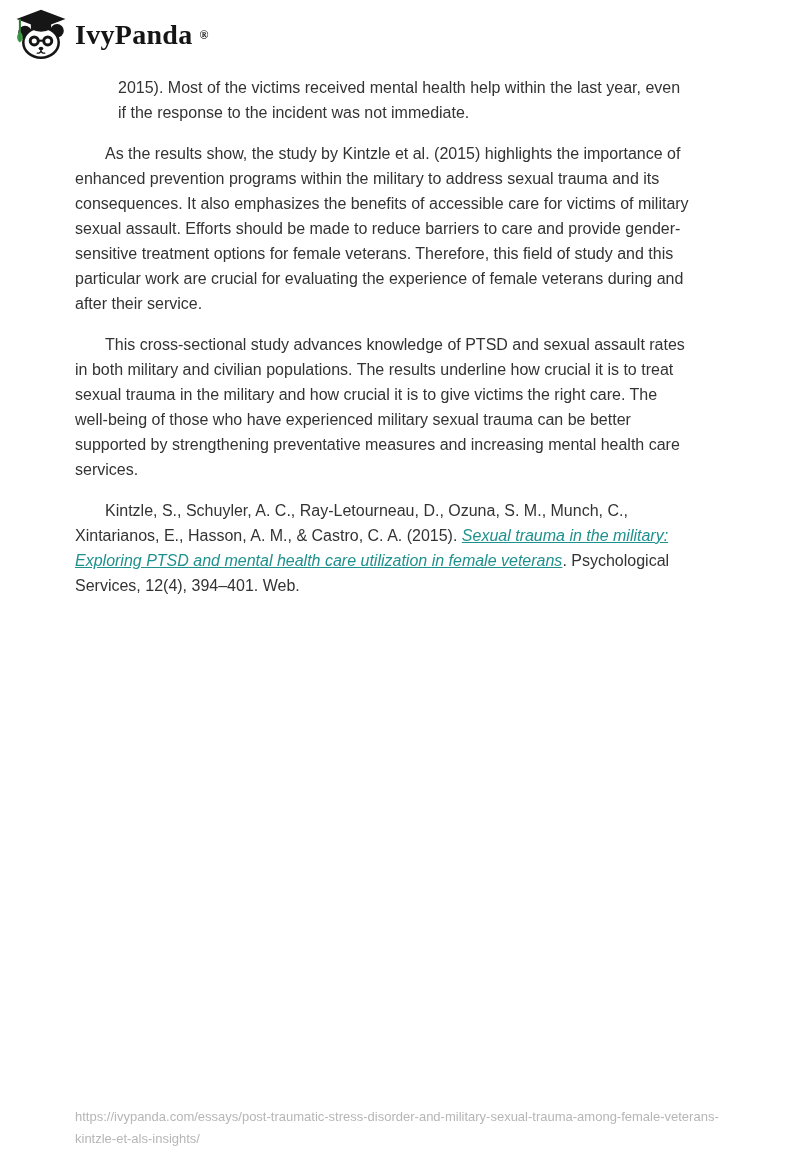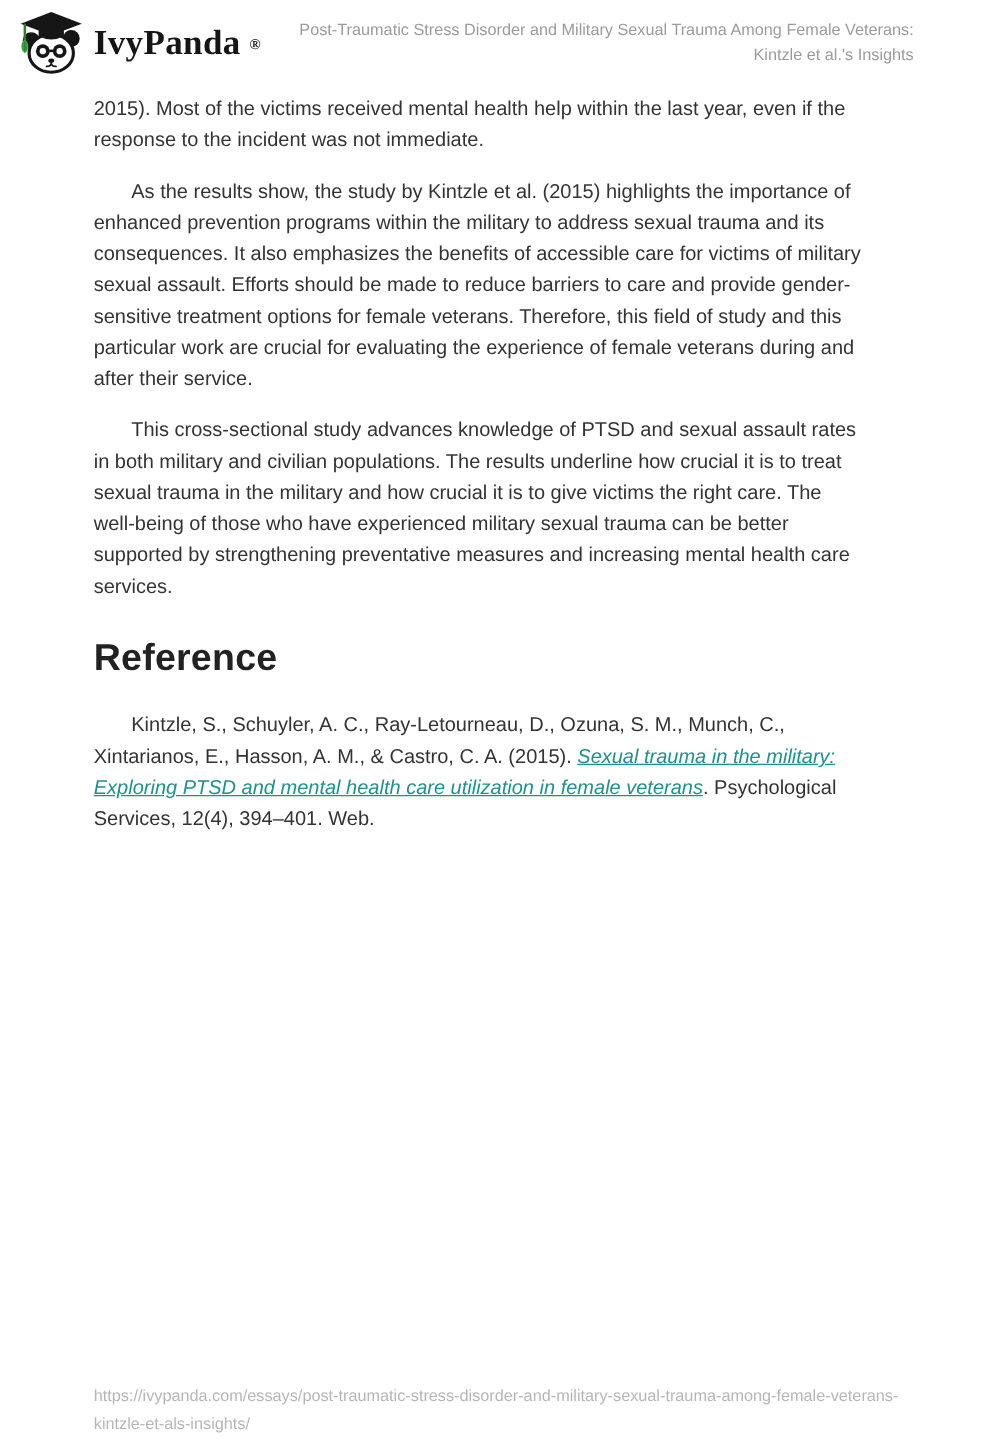--- a/index.html
+++ b/index.html
@@ -60,21 +60,21 @@
   .essay {
     padding: 13px 75px 0 75px;
     font-size: 16px;
     line-height: 25px;
     color: #333333;
   }
   .essay p {
     margin: 0 0 16px 0;
     text-indent: 30px;
   }
-  .essay p.no-indent { text-indent: 0; }
+  .essay p.no-indent { text-indent: 0; margin-left: 43px; }
   .essay h2 {
     font-size: 30px;
     line-height: 36px;
     font-weight: 700;
     color: #222222;
     margin: 27px 0 23px 0;
     letter-spacing: 0.2px;
   }
   .ref-link {
     color: #1e918d;
@@ -125,30 +125,28 @@
         <polygon points="32,2 61,13 32,24 3,13" fill="#161616"></polygon>
         <path d="M20 18 L20 25 Q32 31 44 25 L44 17" fill="#161616"></path>
 
         <path d="M7 14 L7 30" stroke="#2e7d32" stroke-width="2.4" stroke-linecap="round"></path>
         <path d="M7 28 C2.5 31 2.5 38 7 41 C11.5 38 11.5 31 7 28 Z" fill="#3fa048"></path>
         <path d="M7 30 L7 39" stroke="#2e7d32" stroke-width="1.2"></path>
       </svg>
       <span class="logo-text">IvyPanda</span>
         <span class="logo-reg">®</span>
     </div>
-    <div class="doc-title">Post-Traumatic Stress Disorder and Military Sexual Trauma Among Female Veterans: Kintzle et al.'s Insights</div>
   </header>
 
   <main class="essay">
     <p class="no-indent">2015). Most of the victims received mental health help within the last year, even if the response to the incident was not immediate.</p>
     <p>As the results show, the study by Kintzle et al. (2015) highlights the importance of enhanced prevention programs within the military to address sexual trauma and its consequences. It also emphasizes the benefits of accessible care for victims of military sexual assault. Efforts should be made to reduce barriers to care and provide gender-sensitive treatment options for female veterans. Therefore, this field of study and this particular work are crucial for evaluating the experience of female veterans during and after their service.</p>
 
     <p>This cross-sectional study advances knowledge of PTSD and sexual assault rates in both military and civilian populations. The results underline how crucial it is to treat sexual trauma in the military and how crucial it is to give victims the right care. The well-being of those who have experienced military sexual trauma can be better supported by strengthening preventative measures and increasing mental health care services.</p>
 
-    <h2>Reference</h2>
     <p class="reference-entry"><span>Kintzle, S., Schuyler, A. C., Ray-Letourneau, D., Ozuna, S. M., Munch, C., Xintarianos, E., Hasson, A. M., &amp; Castro, C. A. (2015). </span><a class="ref-link" href="#">Sexual trauma in the military: Exploring PTSD and mental health care utilization in female veterans</a><span>. </span><span class="journal">Psychological Services, 12</span><span>(4), 394–401. Web.</span></p>
   </main>
 
   <footer class="page-footer">
     <div class="source-url">https://ivypanda.com/essays/post-traumatic-stress-disorder-and-military-sexual-trauma-among-female-veterans-kintzle-et-als-insights/</div>
   </footer>
 
 </div>
 
 </body></html>

